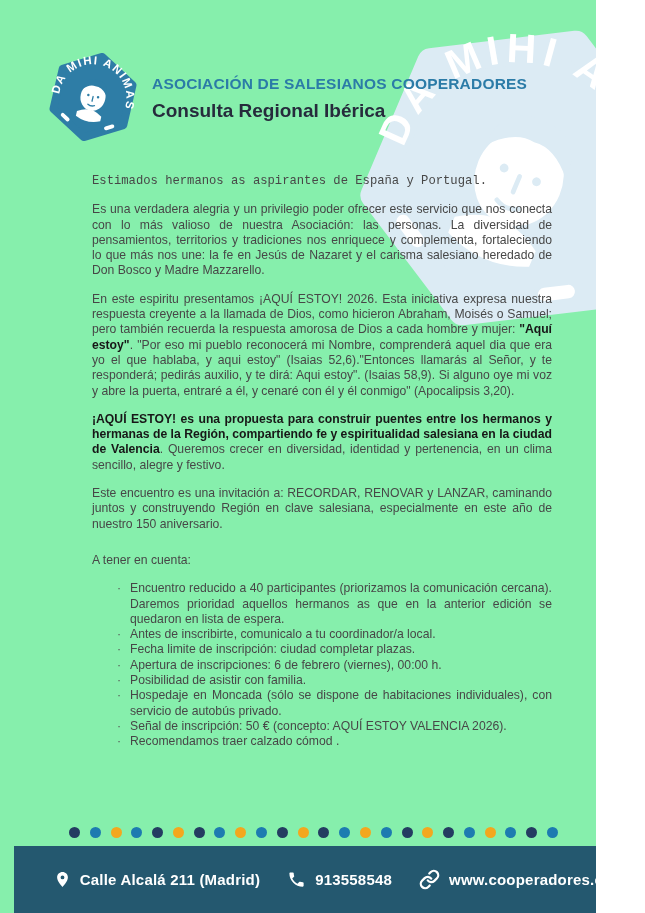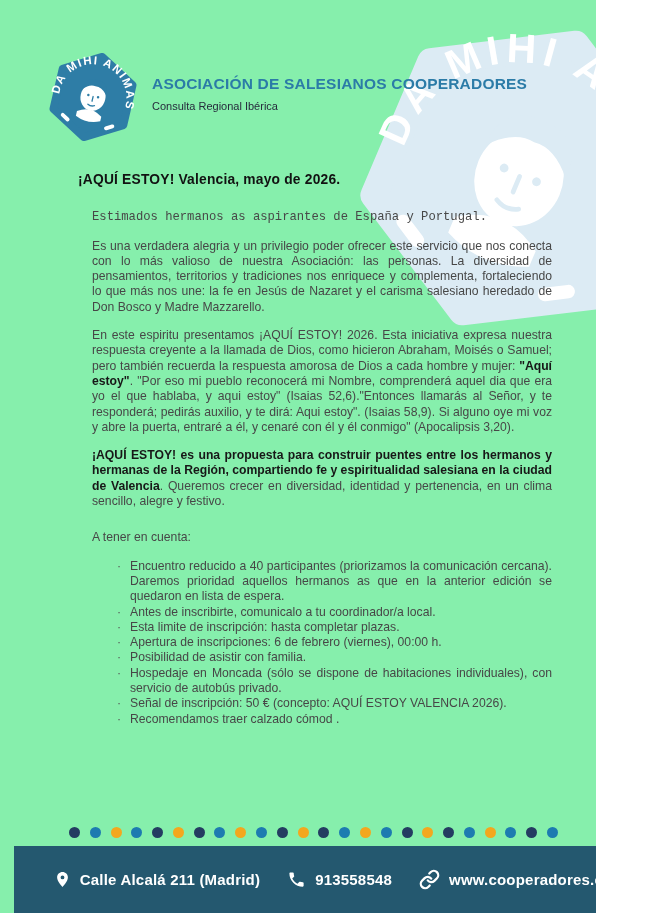--- a/index.html
+++ b/index.html
@@ -8,21 +8,21 @@
 
   
   .watermark{position:absolute;top:4px;right:-92px;width:338px;height:348px;
              transform:rotate(10deg);color:#dcebf4;z-index:0;}
 
   
   .header{position:absolute;left:45px;top:44px;display:flex;align-items:flex-start;z-index:2;}
   .logo{width:96px;height:106px;color:#2e7da6;flex:none;}
   .titles{margin-left:11px;padding-top:31px;}
   .title{font-size:15.5px;font-weight:bold;color:#2b7ba7;letter-spacing:.2px;}
-  .subtitle{font-size:11px;font-weight:normal;color:#262b3c;margin-top:7px;}
+  .subtitle{font-size:19px;font-weight:bold;color:#262b3c;margin-top:7px;}
 
   
   .content{position:absolute;left:78px;top:151px;width:474px;z-index:1;
            color:#474747;font-size:12.2px;line-height:15.3px;}
   .dateline{color:#4e4e4e;}
   .heading{margin-top:21px;font-size:13.8px;font-weight:bold;color:#121212;letter-spacing:.2px;}
   .indent{margin-left:14px;}
   .salutation{margin-top:23px;font-family:Liberation Mono, monospace;}
   .para{margin:13px 0 0 0;text-align:justify;}
   .para strong{color:#171717;}
@@ -88,41 +88,41 @@
     <svg class="logo" viewBox="0 0 100 100">
       <use href="#dmh-logo"></use>
     </svg>
     <div class="titles">
       <div class="title">ASOCIACIÓN DE SALESIANOS COOPERADORES</div>
       <div class="subtitle">Consulta Regional Ibérica</div>
     </div>
   </div>
 
   <div class="content">
-    <div class="heading">¡AQUÍ ESTOY! Valencia, mayo de 2026.</div>
     <div class="indent">
       <div class="salutation">Estimados hermanos  as aspirantes de España y Portugal.</div>
       <div>
           <p class="para"><span>Es una verdadera alegria y un privilegio poder ofrecer este servicio que nos conecta con lo más valioso de nuestra Asociación: las personas. La diversidad de pensamientos, territorios y tradiciones nos enriquece y complementa, fortaleciendo lo que más nos une: la fe en Jesús de Nazaret y el carisma salesiano heredado de Don Bosco y Madre Mazzarello.</span></p>
           <p class="para"><span>En este espiritu presentamos ¡AQUÍ ESTOY! 2026. Esta iniciativa expresa nuestra respuesta creyente a la llamada de Dios, como hicieron Abraham, Moisés o Samuel; pero también recuerda la respuesta amorosa de Dios a cada hombre y mujer: </span><strong>"Aquí estoy"</strong><span>. "Por eso mi pueblo reconocerá mi Nombre, comprenderá aquel dia que era yo el que hablaba, y aqui estoy" (Isaias 52,6)."Entonces llamarás al Señor, y te responderá; pedirás auxilio, y te dirá: Aqui estoy". (Isaias 58,9). Si alguno oye mi voz y abre la puerta, entraré a él, y cenaré con él y él conmigo" (Apocalipsis 3,20).</span></p>
           <p class="para"><strong>¡AQUÍ ESTOY! es una propuesta para construir puentes entre los hermanos y hermanas de la Región, compartiendo fe y espiritualidad salesiana en la ciudad de Valencia</strong><span>. Queremos crecer en diversidad, identidad y pertenencia, en un clima sencillo, alegre y festivo.</span></p>
+          <p class="para"><span>Este encuentro es una invitación a: RECORDAR, RENOVAR y LANZAR, caminando juntos y construyendo Región en clave salesiana, especialmente en este año de nuestro 150 aniversario.</span></p>
         </div>
       <div class="list-intro">A tener en cuenta:</div>
       <ul class="bullets">
           <li>
             <span class="marker">·</span>
             <span class="btext">Encuentro reducido a 40 participantes (priorizamos la comunicación cercana). Daremos prioridad aquellos hermanos  as que en la anterior edición se quedaron en lista de espera.</span>
           </li>
           <li>
             <span class="marker">·</span>
             <span class="btext">Antes de inscribirte, comunicalo a tu coordinador/a local.</span>
           </li>
           <li>
             <span class="marker">·</span>
-            <span class="btext">Esta limite de inscripción: hasta completar plazas.</span>
+            <span class="btext">Fecha limite de inscripción: ciudad completar plazas.</span>
           </li>
           <li>
             <span class="marker">·</span>
             <span class="btext">Apertura de inscripciones: 6 de febrero (viernes), 00:00 h.</span>
           </li>
           <li>
             <span class="marker">·</span>
             <span class="btext">Posibilidad de asistir con familia.</span>
           </li>
           <li>

